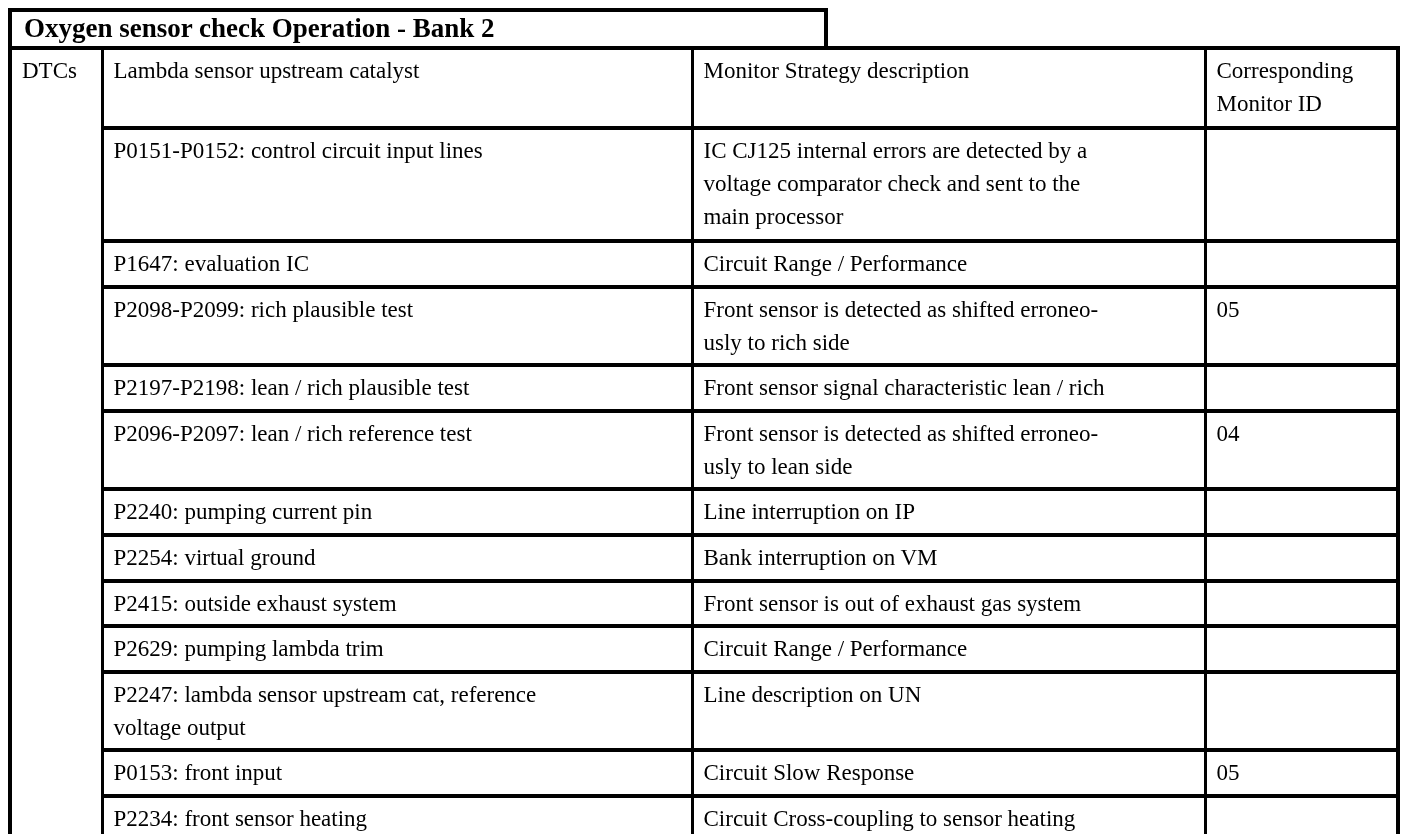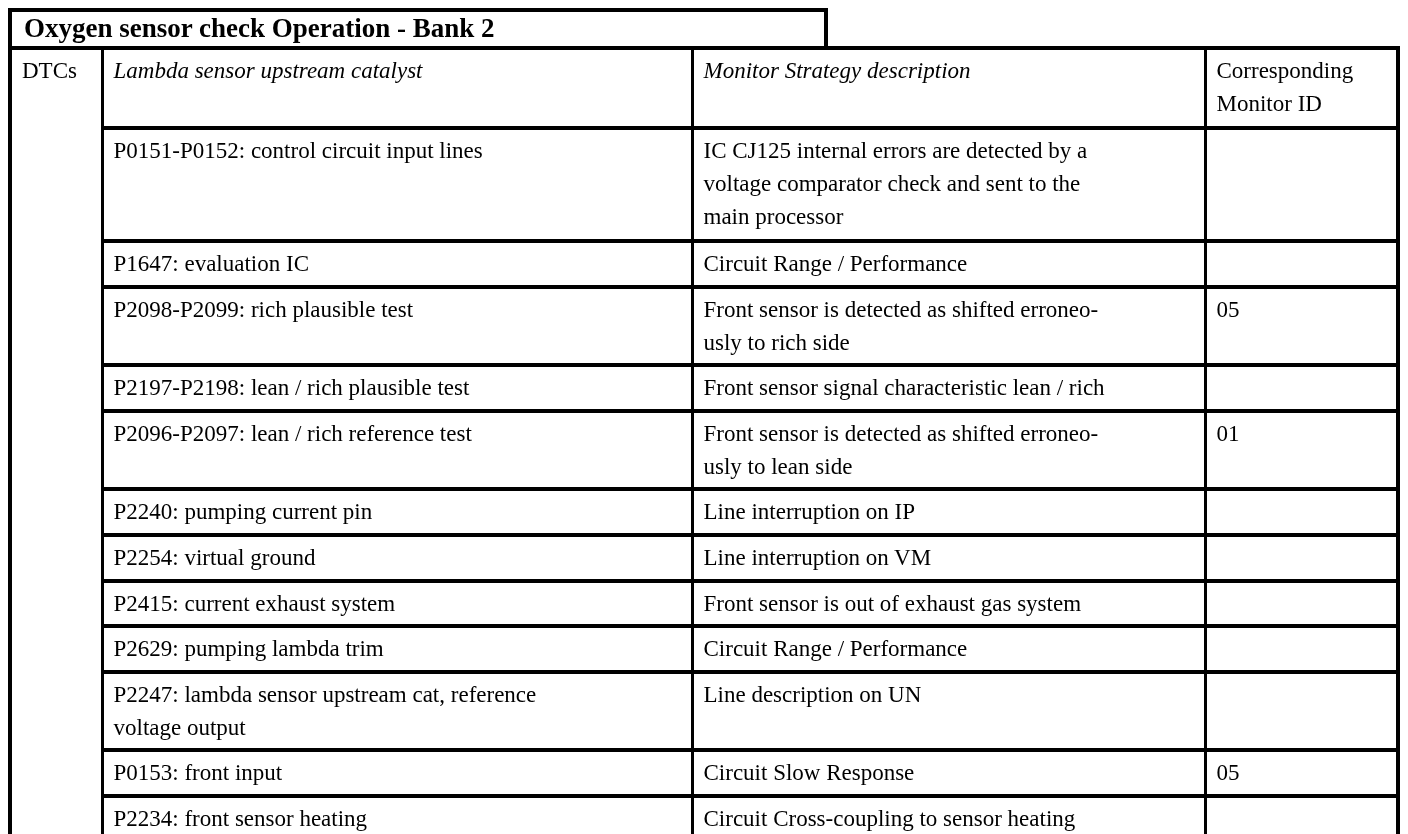--- a/index.html
+++ b/index.html
@@ -47,21 +47,20 @@
     white-space: pre-line;
     overflow: hidden;
   }
   td.row-group-cell {
     vertical-align: middle;
     white-space: normal;
     font-size: 25px;
     padding: 0 2px 0 7px;
   }
   td.col-head-italic {
-    font-style: italic;
   }
 </style>
 </head>
 <body>
 
 <div class="page">
 
   <div class="title-box">Oxygen sensor check Operation - Bank 2</div>
 
   <table class="dtc-table">
@@ -104,37 +103,37 @@
       <tr style="height:42px">
         <td>P2197-P2198: lean / rich plausible test</td>
         <td>Front sensor signal characteristic lean / rich</td>
         <td></td>
       </tr>
 
       <tr style="height:76px">
         <td>P2096-P2097: lean / rich reference test</td>
         <td>Front sensor is detected as shifted erroneo-
 usly to lean side</td>
-        <td>01</td>
+        <td>04</td>
       </tr>
 
       <tr style="height:44px">
         <td>P2240: pumping current pin</td>
         <td>Line interruption on IP</td>
         <td></td>
       </tr>
 
       <tr style="height:43px">
         <td>P2254: virtual ground</td>
-        <td>Line interruption on VM</td>
+        <td>Bank interruption on VM</td>
         <td></td>
       </tr>
 
       <tr style="height:44px">
-        <td>P2415: current exhaust system</td>
+        <td>P2415: outside exhaust system</td>
         <td>Front sensor is out of exhaust gas system</td>
         <td></td>
       </tr>
 
       <tr style="height:44px">
         <td>P2629: pumping lambda trim</td>
         <td>Circuit Range / Performance</td>
         <td></td>
       </tr>
 

